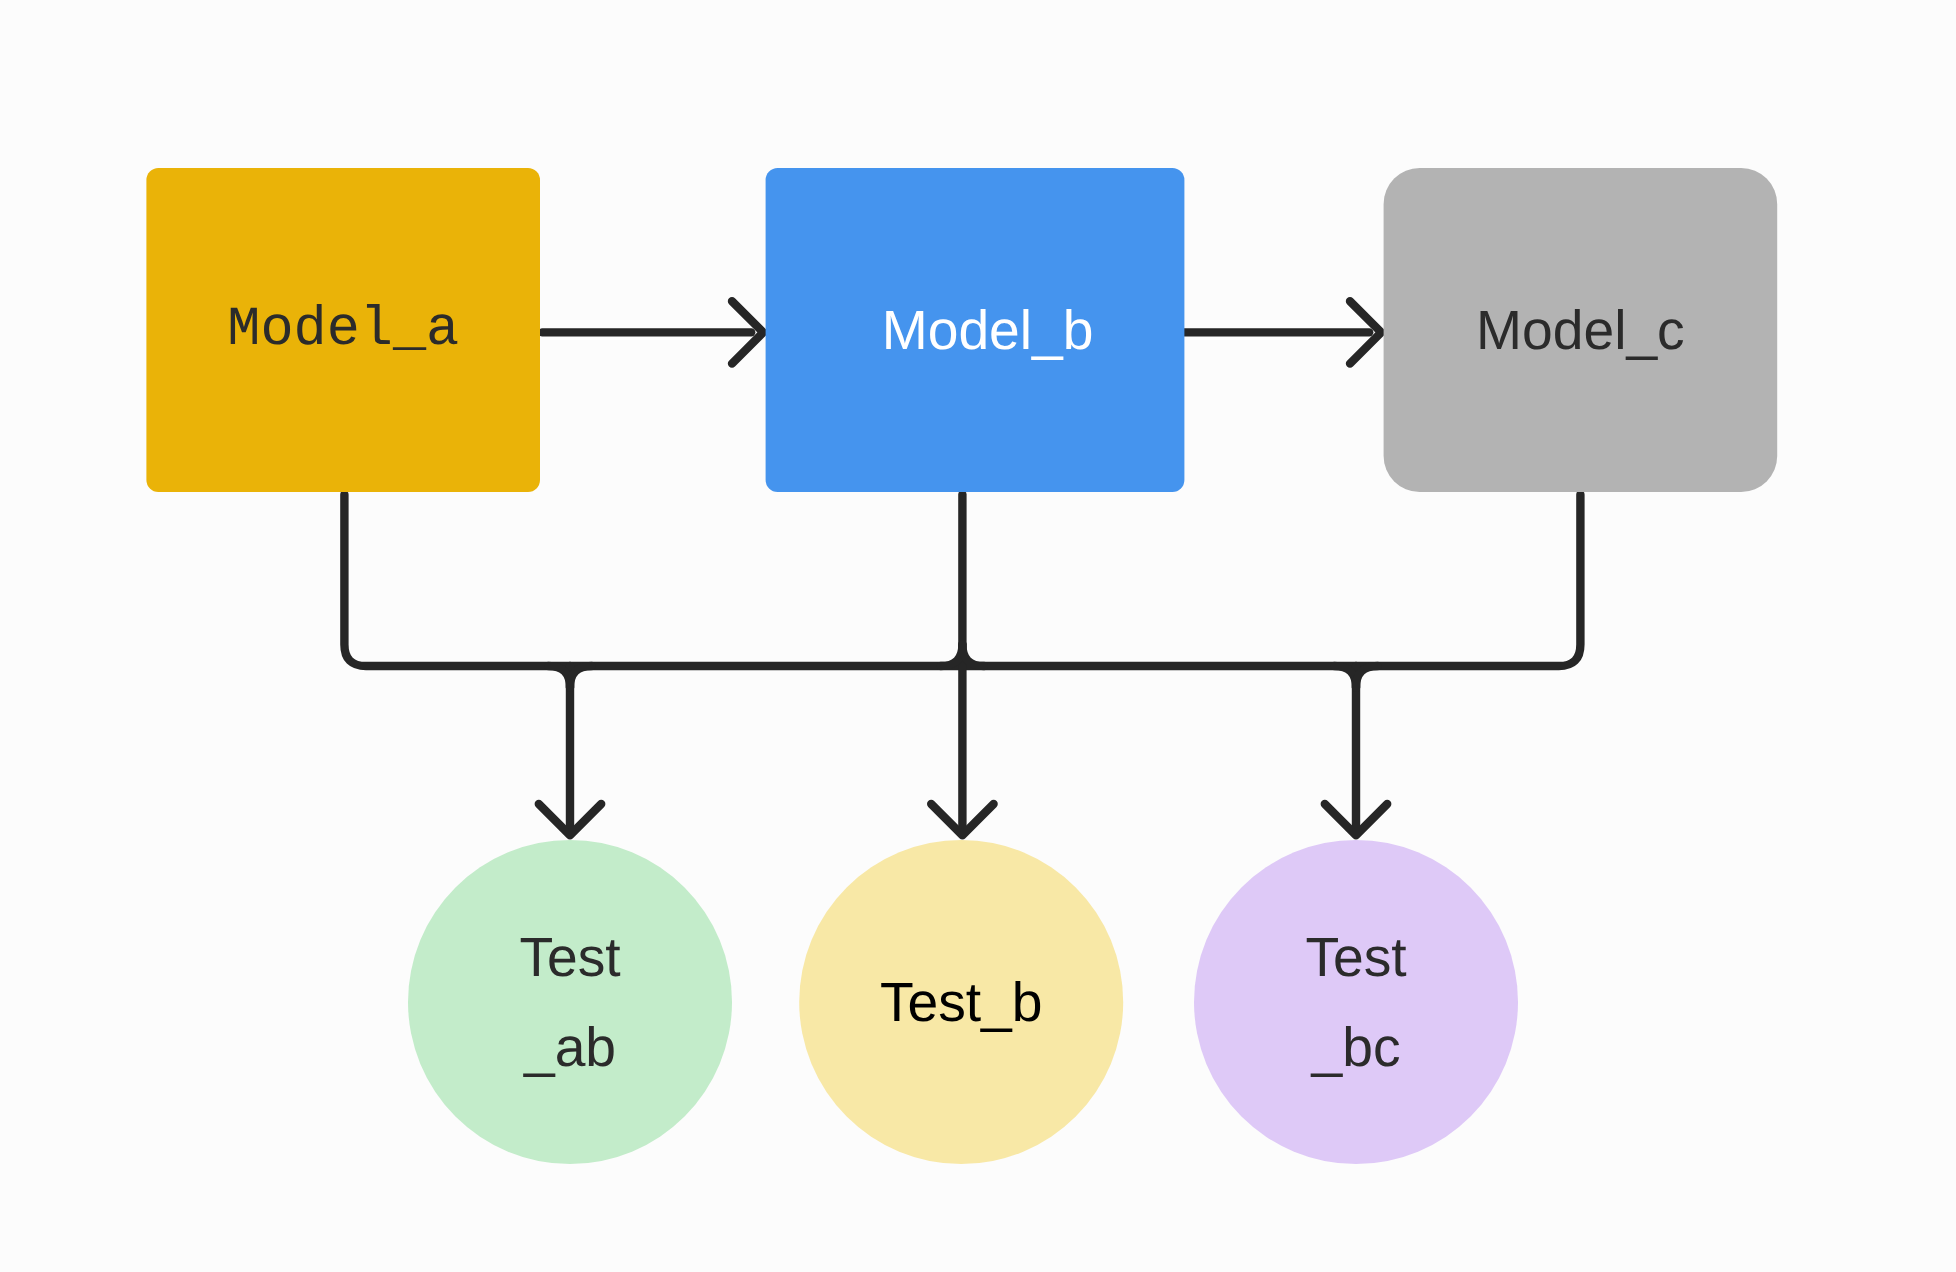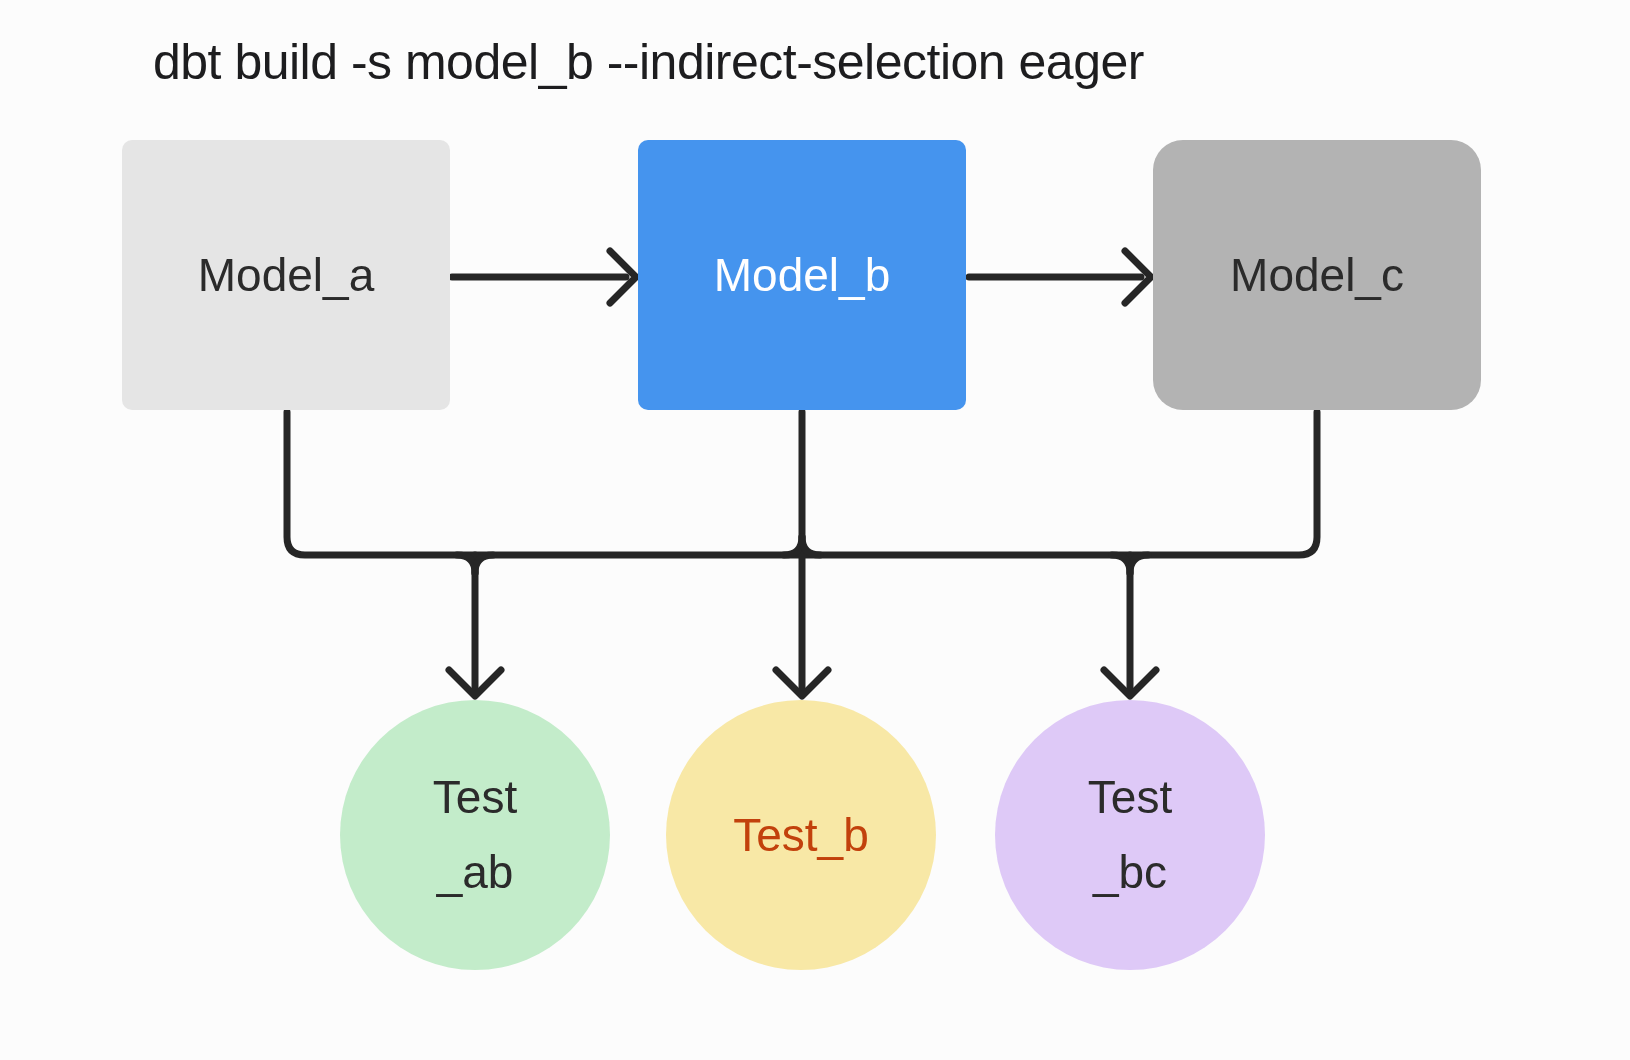--- a/index.html
+++ b/index.html
@@ -17,34 +17,33 @@
   }
   svg.connectors{position:absolute;left:0;top:0;width:1630px;height:1060px;}
   svg.connectors path{fill:none;stroke:#262626;stroke-width:7;stroke-linecap:round;stroke-linejoin:round;}
   .node{
     position:absolute;display:flex;flex-direction:column;
     align-items:center;justify-content:center;
     font-size:46px;font-weight:500;line-height:1.62;
   }
   .node.box{width:328px;height:270px;top:140px;border-radius:10px;}
   .box-a{left:122px;}
-  .box-b{left:638px;}
+  .box-b{left:638px;padding-left:21px;}
   .box-c{left:1153px;}
   .node.circle{width:270px;height:270px;top:700px;border-radius:50%;}
   .circ-ab{left:340px;}
   .circ-b{left:666px;}
   .circ-bc{left:995px;}
   .node span{display:block;}
 </style>
 </head>
 <body style="background: rgb(252, 252, 252);">
 
 <div class="canvas">
 
-  <div class="title">dbt build -s model_b --indirect-selection eager</div>
 
   <svg class="connectors" viewBox="0 0 1630 1060" xmlns="http://www.w3.org/2000/svg">
 
     <path d="M 452 277 L 626 277" stroke="#262626"></path>
     <path d="M 610 251 L 636 277 L 610 303" stroke="#262626"></path>
 
     <path d="M 969 277 L 1141 277" stroke="#262626"></path>
     <path d="M 1125 251 L 1151 277 L 1125 303" stroke="#262626"></path>
 
     <path d="M 287 412 L 287 537 Q 287 555 305 555 L 1299 555 Q 1317 555 1317 537 L 1317 412" stroke="#262626"></path>
@@ -59,38 +58,38 @@
 
     <path d="M 1130 555 L 1130 688" stroke="#262626"></path>
     <path d="M 1112 555 Q 1130 555 1130 573" stroke="#262626"></path>
     <path d="M 1148 555 Q 1130 555 1130 573" stroke="#262626"></path>
 
     <path d="M 449 670 L 475 696 L 501 670" stroke="#262626"></path>
     <path d="M 776 670 L 802 696 L 828 670" stroke="#262626"></path>
     <path d="M 1104 670 L 1130 696 L 1156 670" stroke="#262626"></path>
   </svg>
 
-  <div class="node box box-a" style="background: #e5e5e5; color: rgb(43, 43, 43);">
+  <div class="node box box-a" style="background: #eab308; color: rgb(43, 43, 43); font-family: Liberation Mono, monospace;">
     <span>Model_a</span>
   </div>
 
   <div class="node box box-b" style="background: rgb(69, 148, 238); color: rgb(255, 255, 255);">
     <span>Model_b</span>
   </div>
 
   <div class="node box box-c" style="background: rgb(179, 179, 179); color: rgb(43, 43, 43); border-radius: 30px;">
     <span>Model_c</span>
   </div>
 
   <div class="node circle circ-ab" style="background: rgb(195, 236, 202); color: rgb(43, 43, 43);">
     <span>Test</span>
     <span>_ab</span>
   </div>
 
-  <div class="node circle circ-b" style="background: rgb(248, 232, 166); color: #c2410c;">
+  <div class="node circle circ-b" style="background: rgb(248, 232, 166); color: #000000;">
     <span>Test_b</span>
   </div>
 
   <div class="node circle circ-bc" style="background: rgb(222, 201, 247); color: rgb(43, 43, 43);">
     <span>Test</span>
     <span>_bc</span>
   </div>
 
 </div>
 

